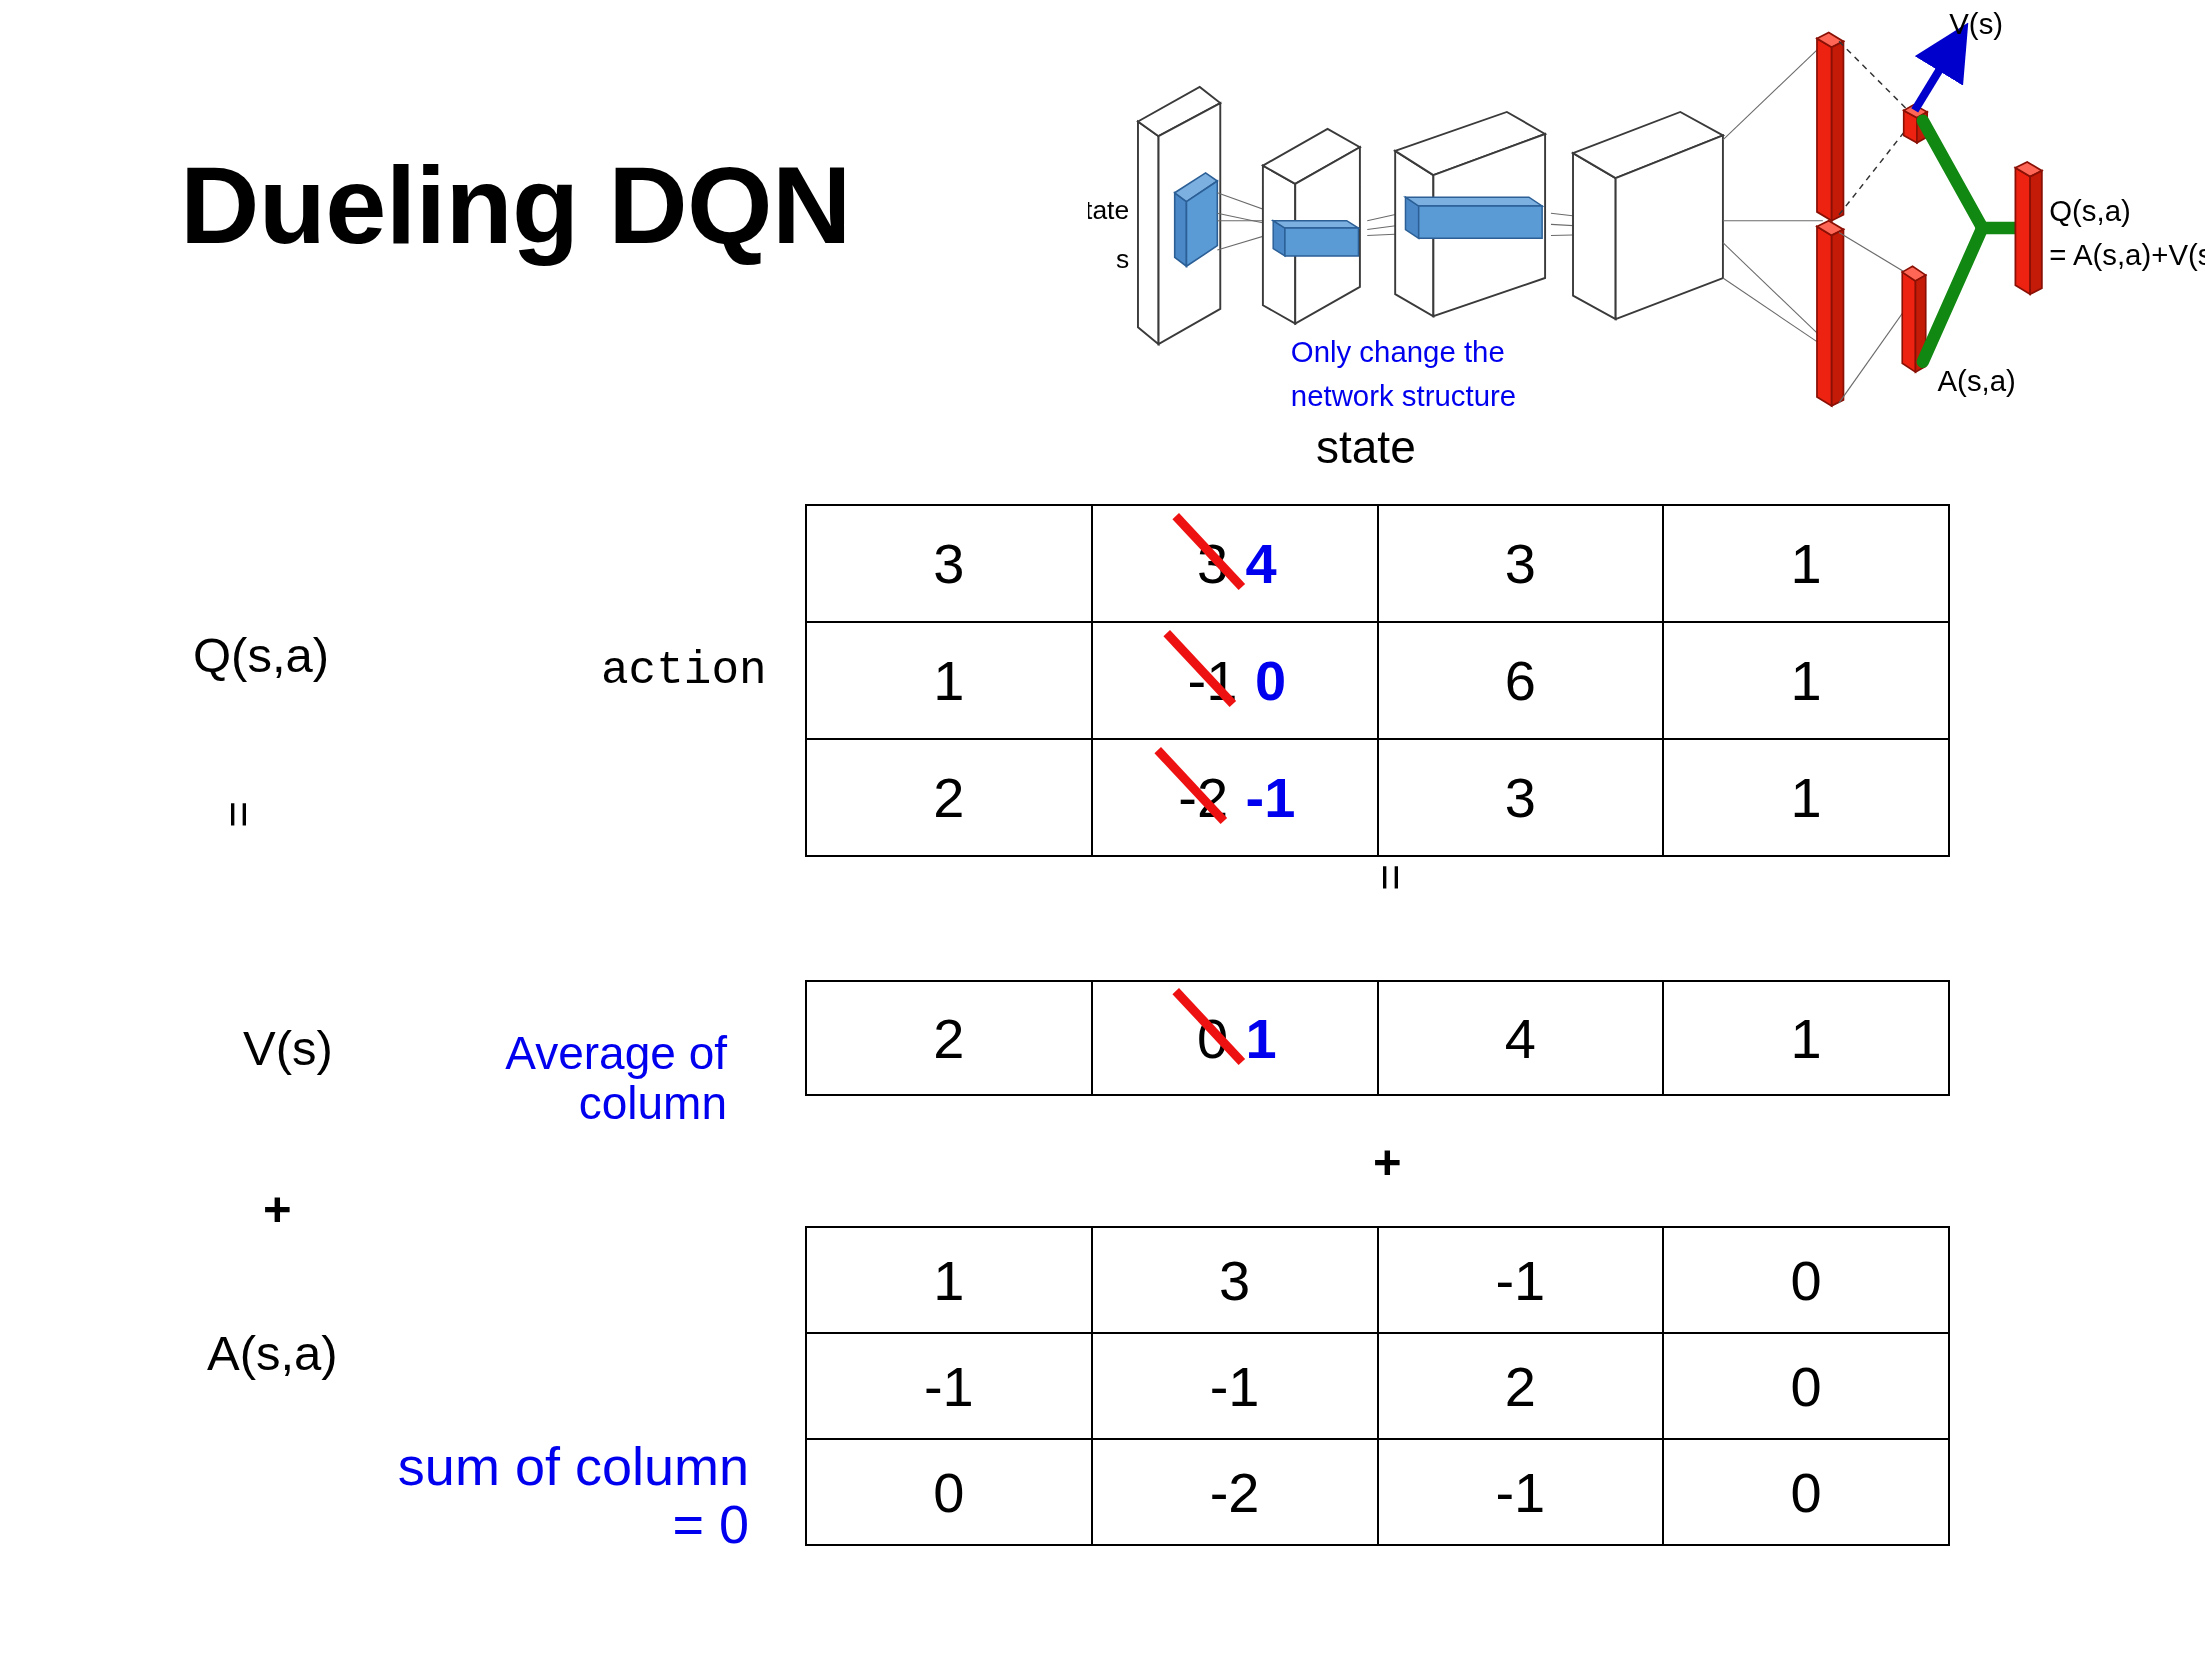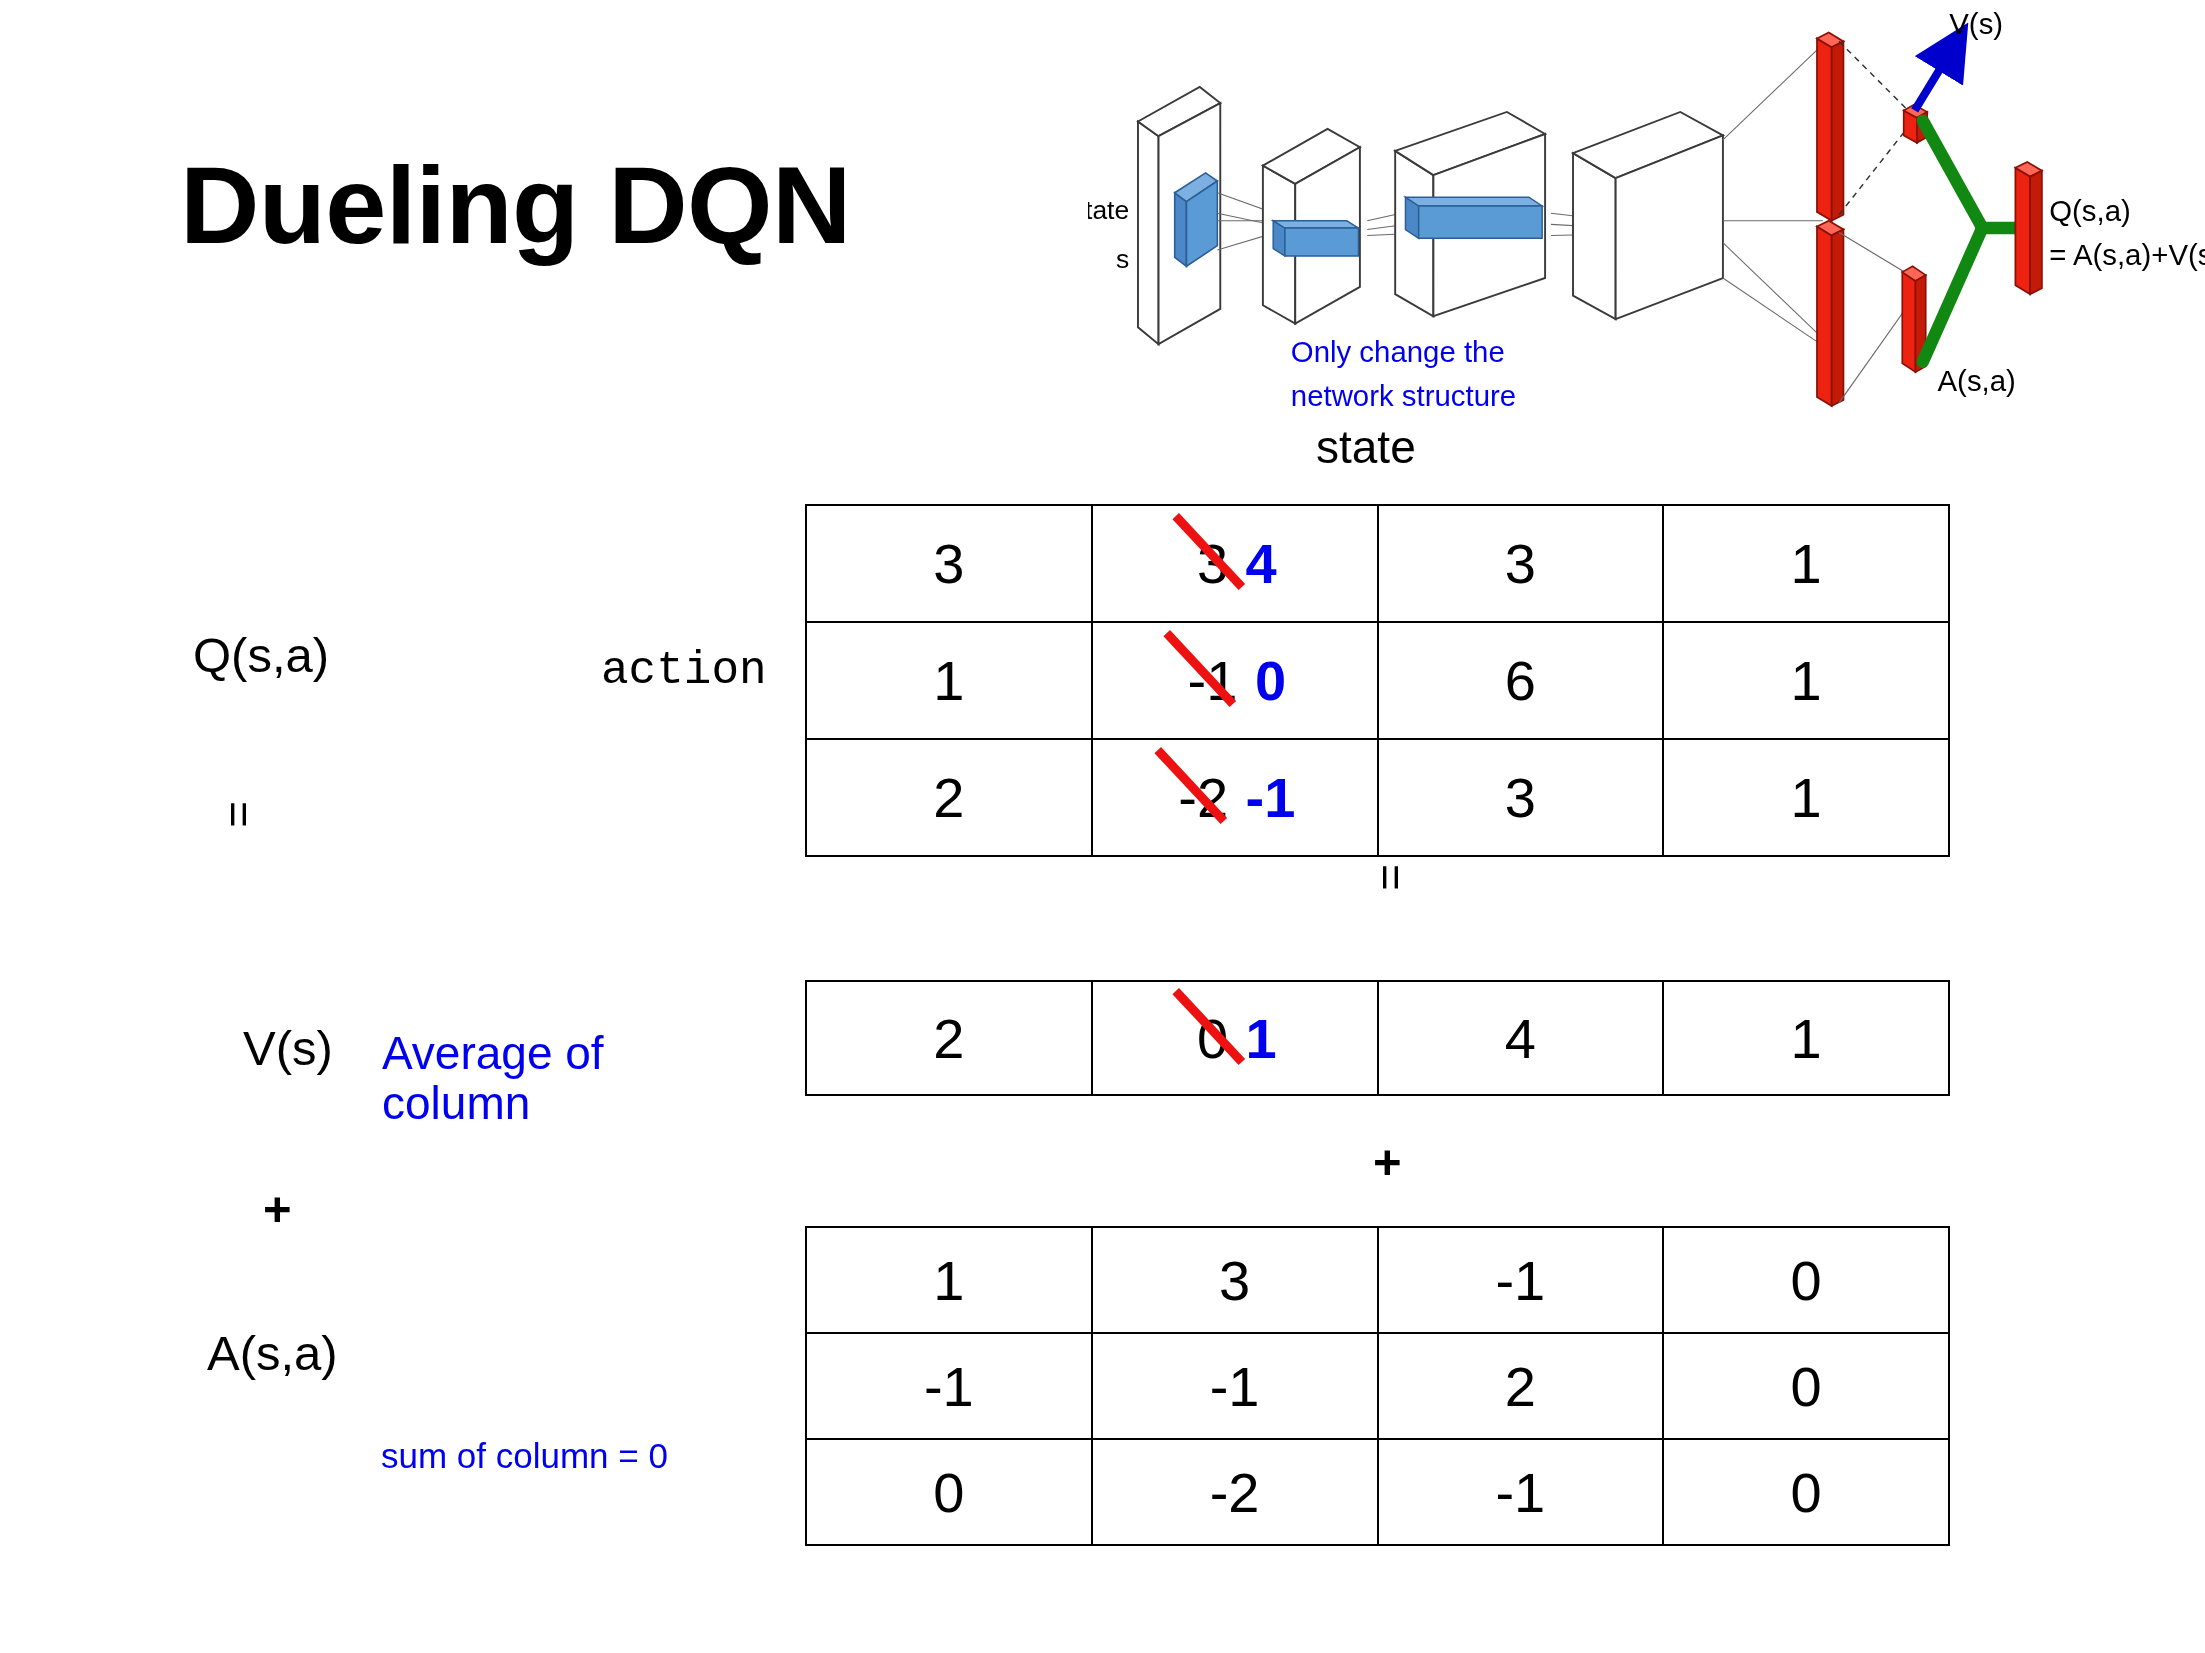--- a/index.html
+++ b/index.html
@@ -39,39 +39,39 @@
   }
   #network-diagram svg { display:block; width:100%; height:100%; }
 
   
   .lbl {
     position: absolute;
     white-space: nowrap;
     line-height: 1.08;
   }
   .lbl-black { color:#000; }
-  .lbl-blue  { color:#0000ee; }
+  .lbl-blue  { color:#0000ee;text-align:right; }
 
   #state-label {
     left: 1316px; top: 423px;
     font-size: 46px;
   }
   #q-label     { left: 193px;  top: 629px;  font-size: 49px; }
   #action-label{ left: 601px;  top: 647px;  font-size: 46px; font-family: Liberation Mono, monospace; }
   #eq1         { left: 263px;  top: 801px; font-size: 46px;
                  transform: rotate(90deg); transform-origin: left top; }
   #eq2         { left: 1415px; top: 864px; font-size: 46px;
                  transform: rotate(90deg); transform-origin: left top; }
   #v-label     { left: 243px;  top: 1022px; font-size: 49px; }
   #avg-label   { left: 382px;  top: 1029px; font-size: 46px; width: 345px;
                  white-space: normal; }
   #plus1       { left: 263px;  top: 1183px; font-size: 49px; font-weight: 600; }
   #plus2       { left: 1373px; top: 1136px; font-size: 49px; font-weight: 600; }
   #a-label     { left: 207px;  top: 1327px; font-size: 49px; }
-  #sum-label   { left: 381px;  top: 1437px; font-size: 35px; width: 368px;
+  #sum-label   { left: 381px;  top: 1437px; font-size: 54px; width: 368px;
                  white-space: normal; }
 
   
   .grid {
     position: absolute;
     border-collapse: collapse;
     table-layout: fixed;
   }
   .grid td {
     border: 2.2px solid #000;

